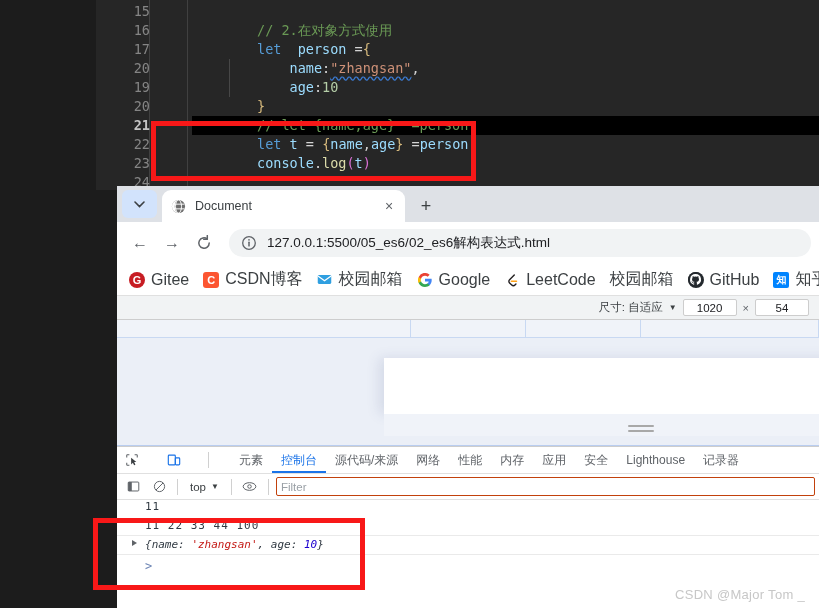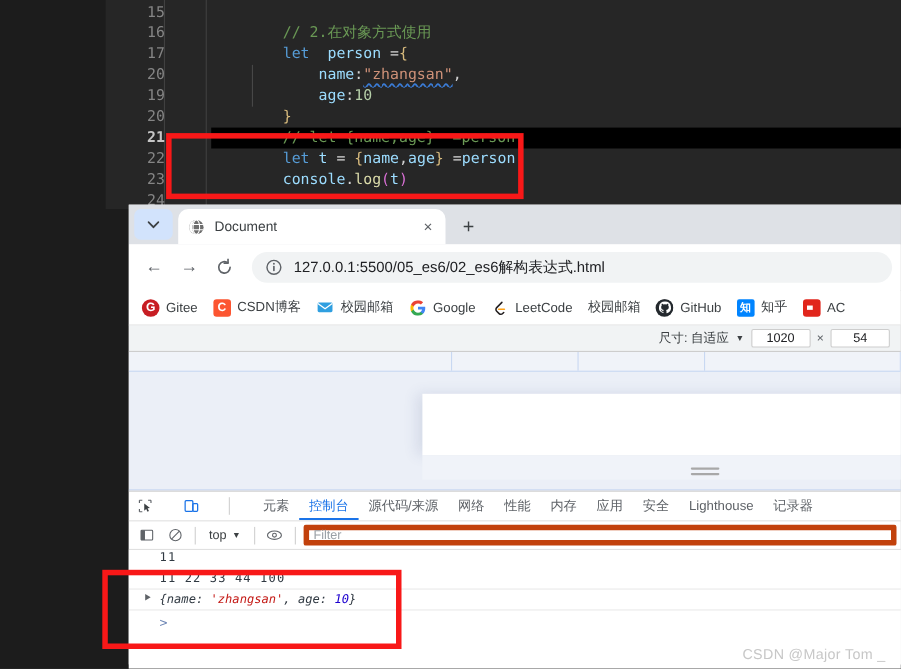--- a/index.html
+++ b/index.html
@@ -129,21 +129,21 @@
   }
   .bm {
     display: flex; align-items: center; height: 24px; padding: 0 6px;
     border-radius: 4px; gap: 6px; white-space: nowrap;
   }
   .bm-ico {
     width: 16px; height: 16px; flex: 0 0 16px;
     display: flex; align-items: center; justify-content: center;
     font-size: 11px; font-weight: bold; border-radius: 3px;
   }
-  .bm-lbl { font-size: 12px; color: #3c4043; font-family: "Liberation Sans", sans-serif; }
+  .bm-lbl { font-size: 16px; color: #3c4043; font-family: "Liberation Sans", sans-serif; }
 
   
   .devicebar {
     height: 24px; background: #f1f3f4; border-bottom: 1px solid #cdcdcd;
     display: flex; align-items: center; justify-content: flex-end;
     padding-right: 10px; gap: 6px;
   }
   .dev-label { font-size: 11.5px; color: #3c4043; }
   .dev-caret { font-size: 8px; color: #3c4043; }
   .dev-input {
@@ -202,21 +202,21 @@
   .dt-toolbar {
     height: 26px; display: flex; align-items: center; gap: 0; padding-left: 3px;
     border-bottom: 1px solid #e0e0e0;
   }
   .dt-ctx {
     font-size: 11.5px; color: #3c4043; display: flex; align-items: center;
     gap: 5px; padding: 0 7px; height: 20px;
   }
   .dt-filter {
     flex: 1 1 auto; height: 19px; margin: 0 4px 0 2px; min-width: 0;
-    border: 5px solid #c2410c; border-radius: 2px; background: #fff;
+    border: 1px solid #c2410c; border-radius: 2px; background: #fff;
     display: flex; align-items: center; padding: 0 4px;
   }
   .dt-filter-ph { font-size: 11.5px; color: #9aa0a6; font-family: "Liberation Sans", sans-serif; }
 
   .console {
     position: relative; background: #fff; height: 104px;
     font-family: "DejaVu Sans Mono", monospace; font-size: 11px;
   }
   .con-gut {
     position: absolute; left: 0; top: 0; width: 21px; height: 104px;

